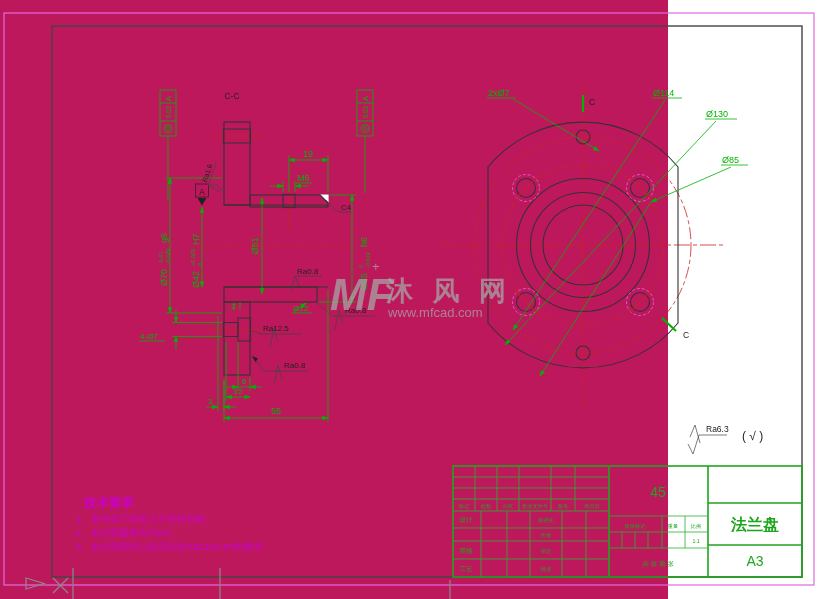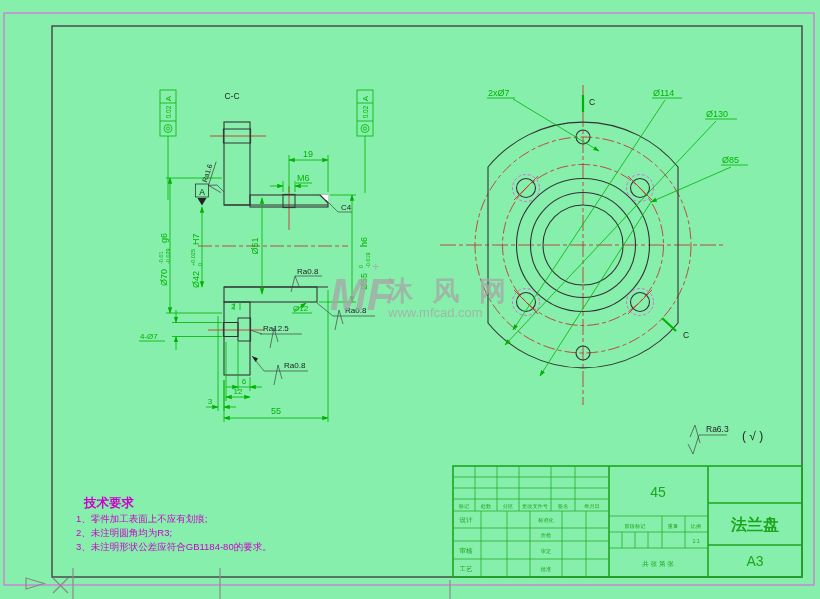--- a/index.html
+++ b/index.html
@@ -1,16 +1,16 @@
 <!DOCTYPE html>
 <html><head>
 <meta charset="utf-8">
 <style>
   html,body{margin:0;padding:0;background:#ffffff;}
-  .page{position:relative;width:820px;height:599px;background:#86efac;font-family:"Liberation Sans",sans-serif;text-decoration:underline;}
+  .page{position:relative;width:668px;height:599px;background:#be185d;font-family:"Liberation Sans",sans-serif;text-decoration:underline;}
   svg{position:absolute;left:0;top:0;}
   
   .blk{stroke:#333;stroke-width:1.1;fill:none;}
   .blkthin{stroke:#444;stroke-width:.7;fill:none;}
   .grn{stroke:#00b300;stroke-width:.8;fill:none;}
   .grnthick{stroke:#00b300;stroke-width:2.2;fill:none;}
   .red{stroke:#c22;stroke-width:.8;fill:none;}
   .mag{stroke:#e06ae0;stroke-width:1.2;fill:none;}
   .magdash{stroke:#e35ae3;stroke-width:.9;fill:none;stroke-dasharray:3 2;}
   .grey{stroke:#8a8a8a;stroke-width:1.2;fill:none;}

